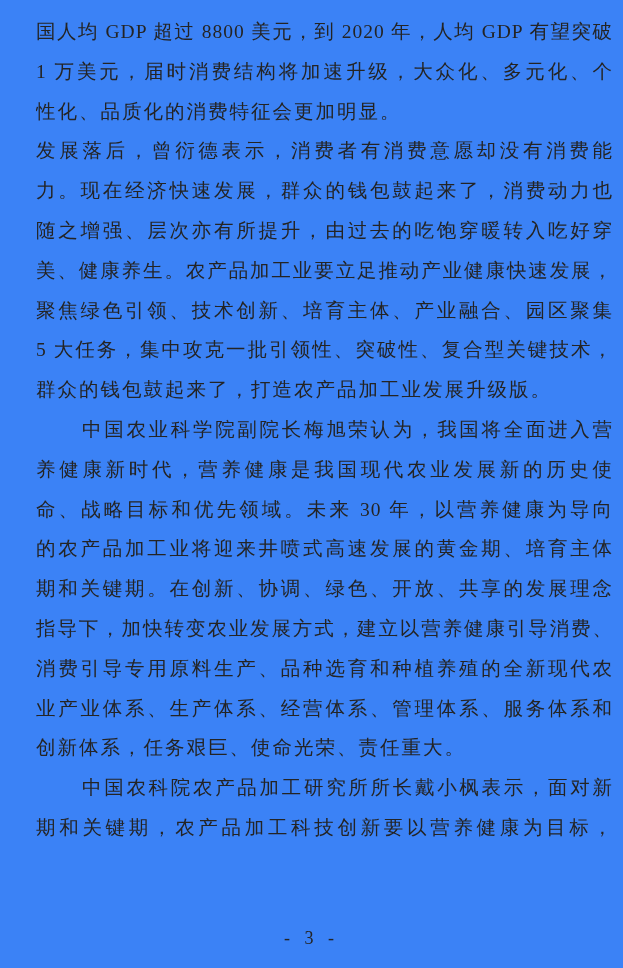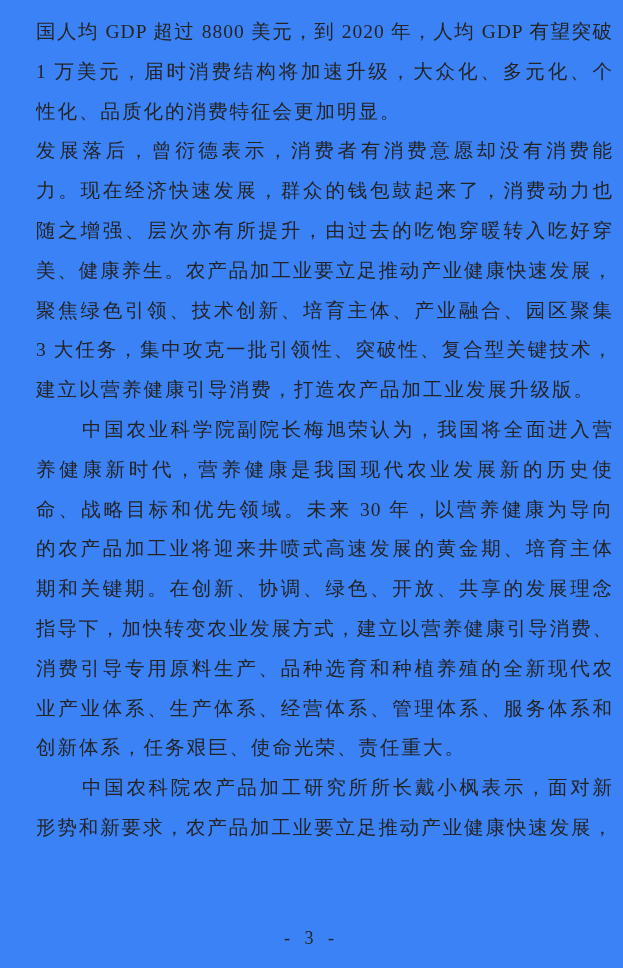--- a/index.html
+++ b/index.html
@@ -58,28 +58,28 @@
 <div class="page">
   <div class="text-body" id="doc-body">
       <div class="line">国人均 GDP 超过 8800 美元，到 2020 年，人均 GDP 有望突破</div>
       <div class="line">1 万美元，届时消费结构将加速升级，大众化、多元化、个</div>
       <div class="line para-end">性化、品质化的消费特征会更加明显。</div>
       <div class="line">发展落后，曾衍德表示，消费者有消费意愿却没有消费能</div>
       <div class="line">力。现在经济快速发展，群众的钱包鼓起来了，消费动力也</div>
       <div class="line">随之增强、层次亦有所提升，由过去的吃饱穿暖转入吃好穿</div>
       <div class="line">美、健康养生。农产品加工业要立足推动产业健康快速发展，</div>
       <div class="line">聚焦绿色引领、技术创新、培育主体、产业融合、园区聚集</div>
-      <div class="line">3 大任务，集中攻克一批引领性、突破性、复合型关键技术，</div>
-      <div class="line para-end">建立以营养健康引导消费，打造农产品加工业发展升级版。</div>
+      <div class="line">5 大任务，集中攻克一批引领性、突破性、复合型关键技术，</div>
+      <div class="line para-end">群众的钱包鼓起来了，打造农产品加工业发展升级版。</div>
       <div class="line indent">中国农业科学院副院长梅旭荣认为，我国将全面进入营</div>
       <div class="line">养健康新时代，营养健康是我国现代农业发展新的历史使</div>
       <div class="line">命、战略目标和优先领域。未来 30 年，以营养健康为导向</div>
       <div class="line">的农产品加工业将迎来井喷式高速发展的黄金期、培育主体</div>
       <div class="line">期和关键期。在创新、协调、绿色、开放、共享的发展理念</div>
       <div class="line">指导下，加快转变农业发展方式，建立以营养健康引导消费、</div>
       <div class="line">消费引导专用原料生产、品种选育和种植养殖的全新现代农</div>
       <div class="line">业产业体系、生产体系、经营体系、管理体系、服务体系和</div>
       <div class="line para-end">创新体系，任务艰巨、使命光荣、责任重大。</div>
       <div class="line indent">中国农科院农产品加工研究所所长戴小枫表示，面对新</div>
-      <div class="line">形势和新要求，农产品加工业要立足推动产业健康快速发展，</div>
+      <div class="line">期和关键期，农产品加工科技创新要以营养健康为目标，</div>
     </div>
   <div class="footer">- 3 -</div>
 </div>
 
 </body></html>

